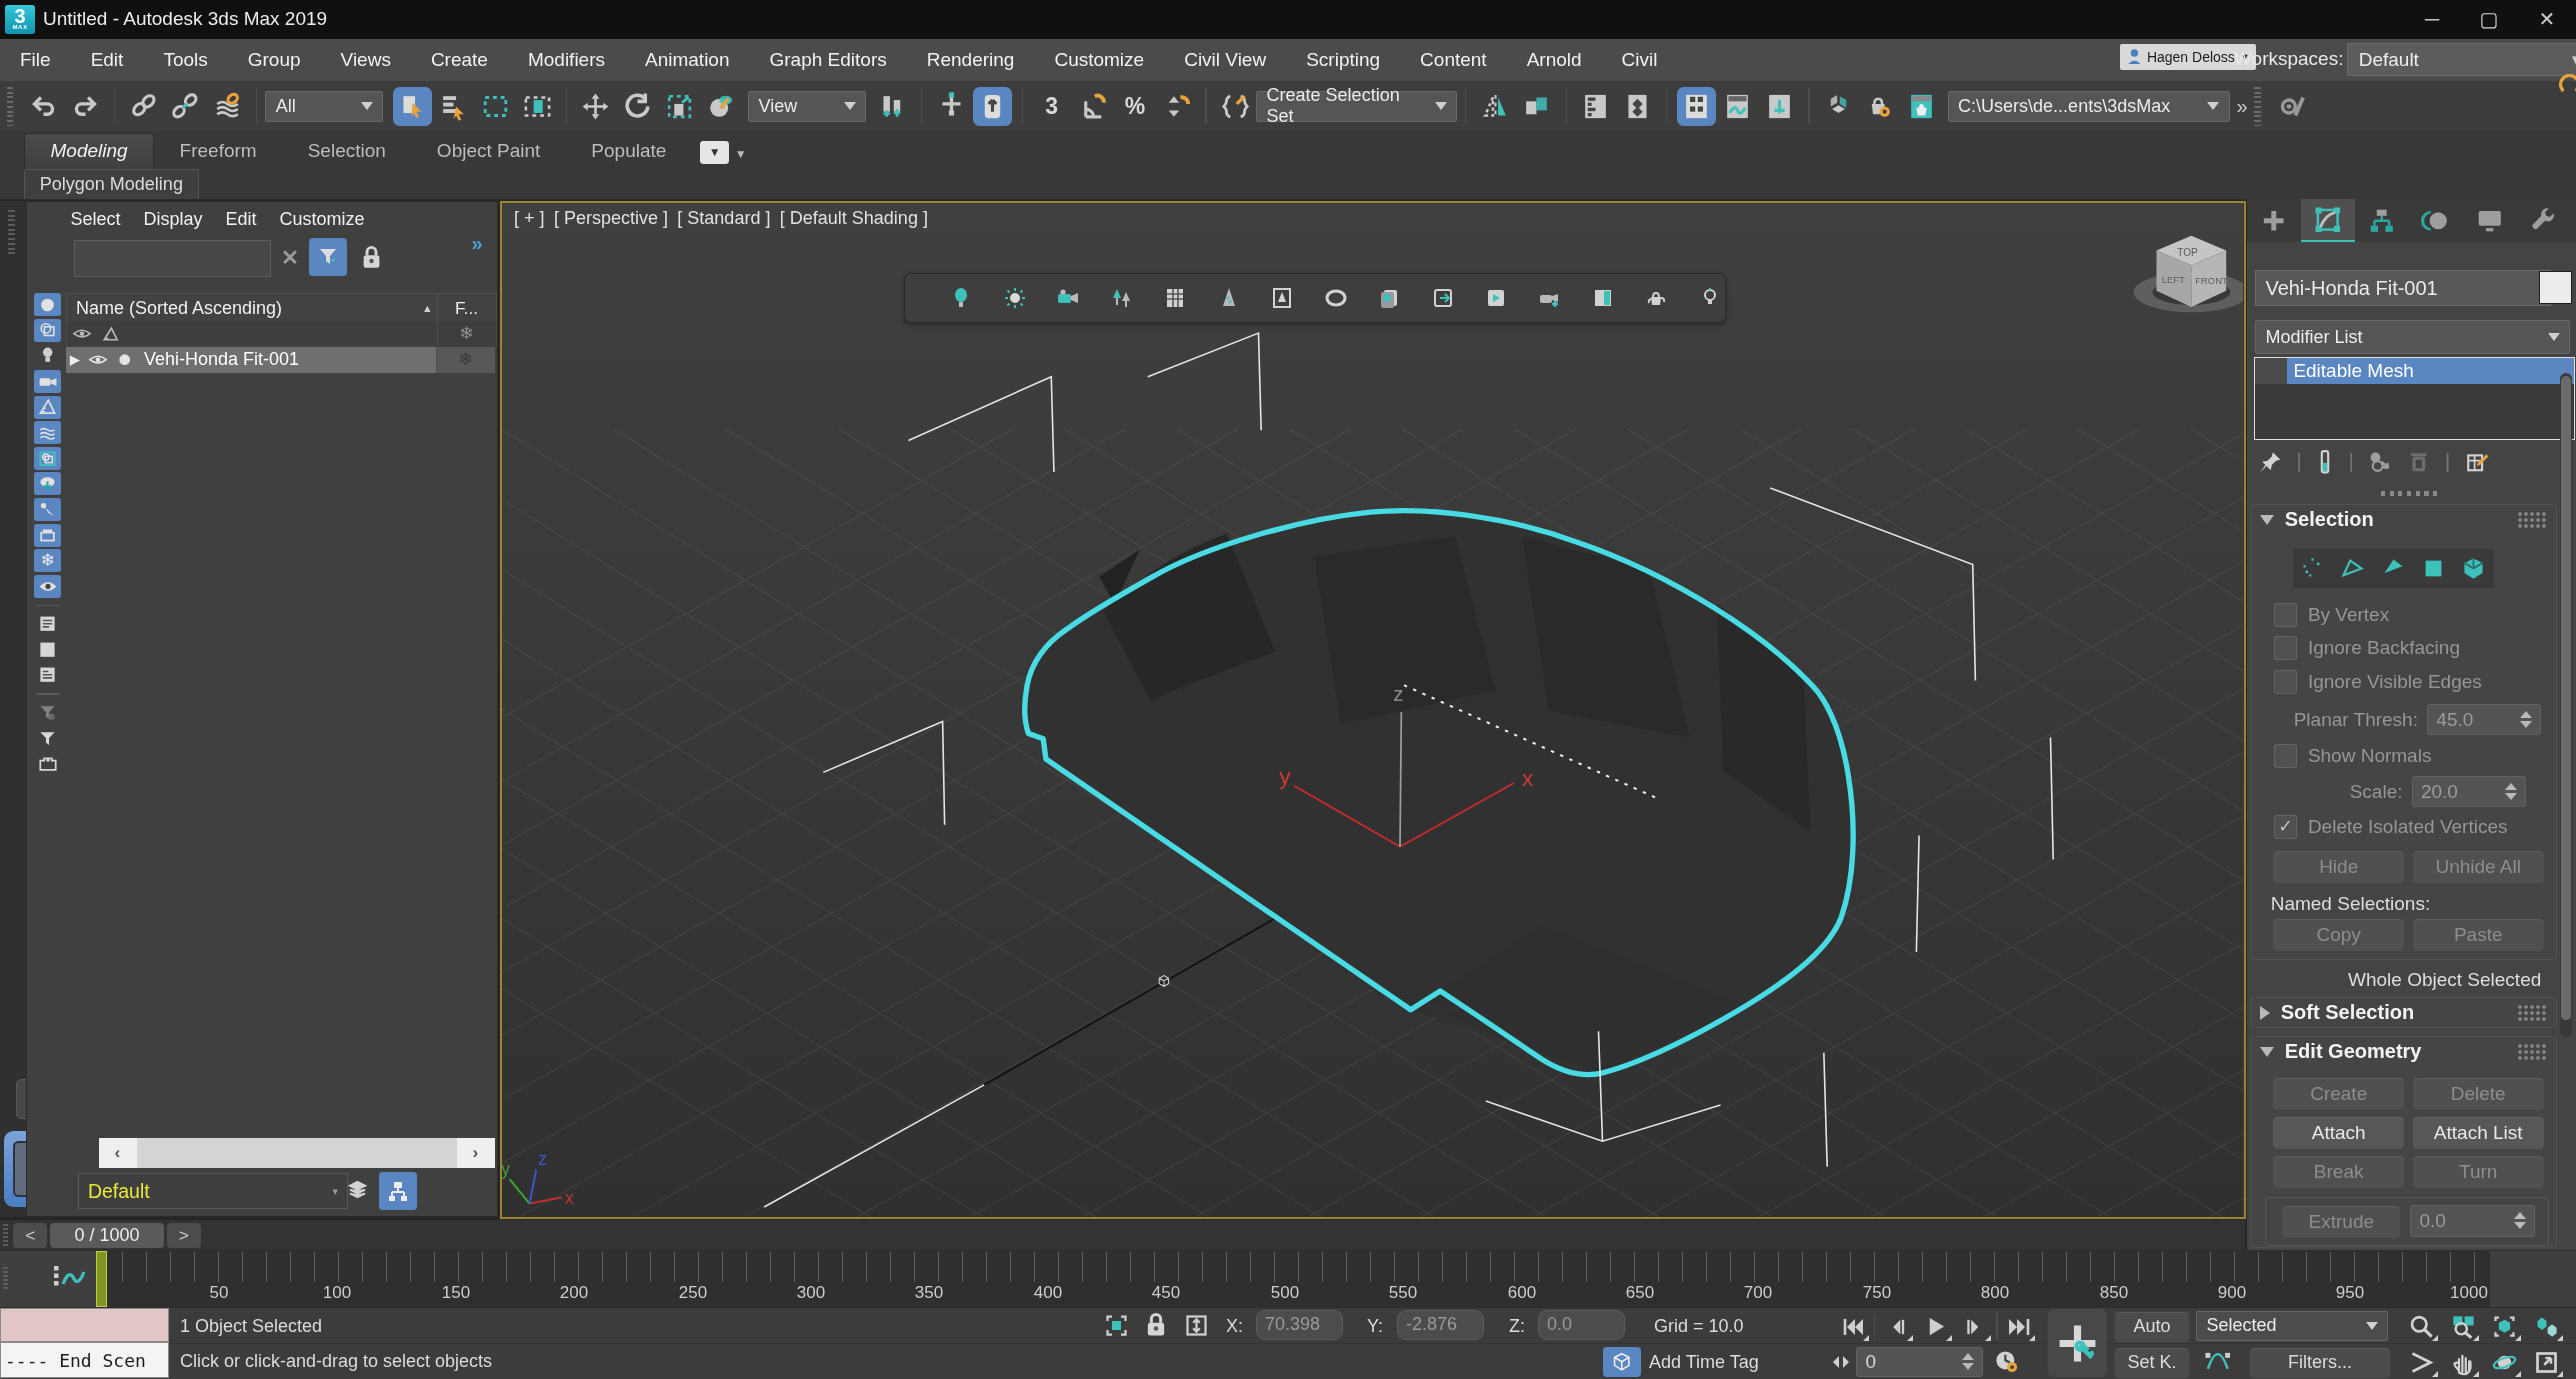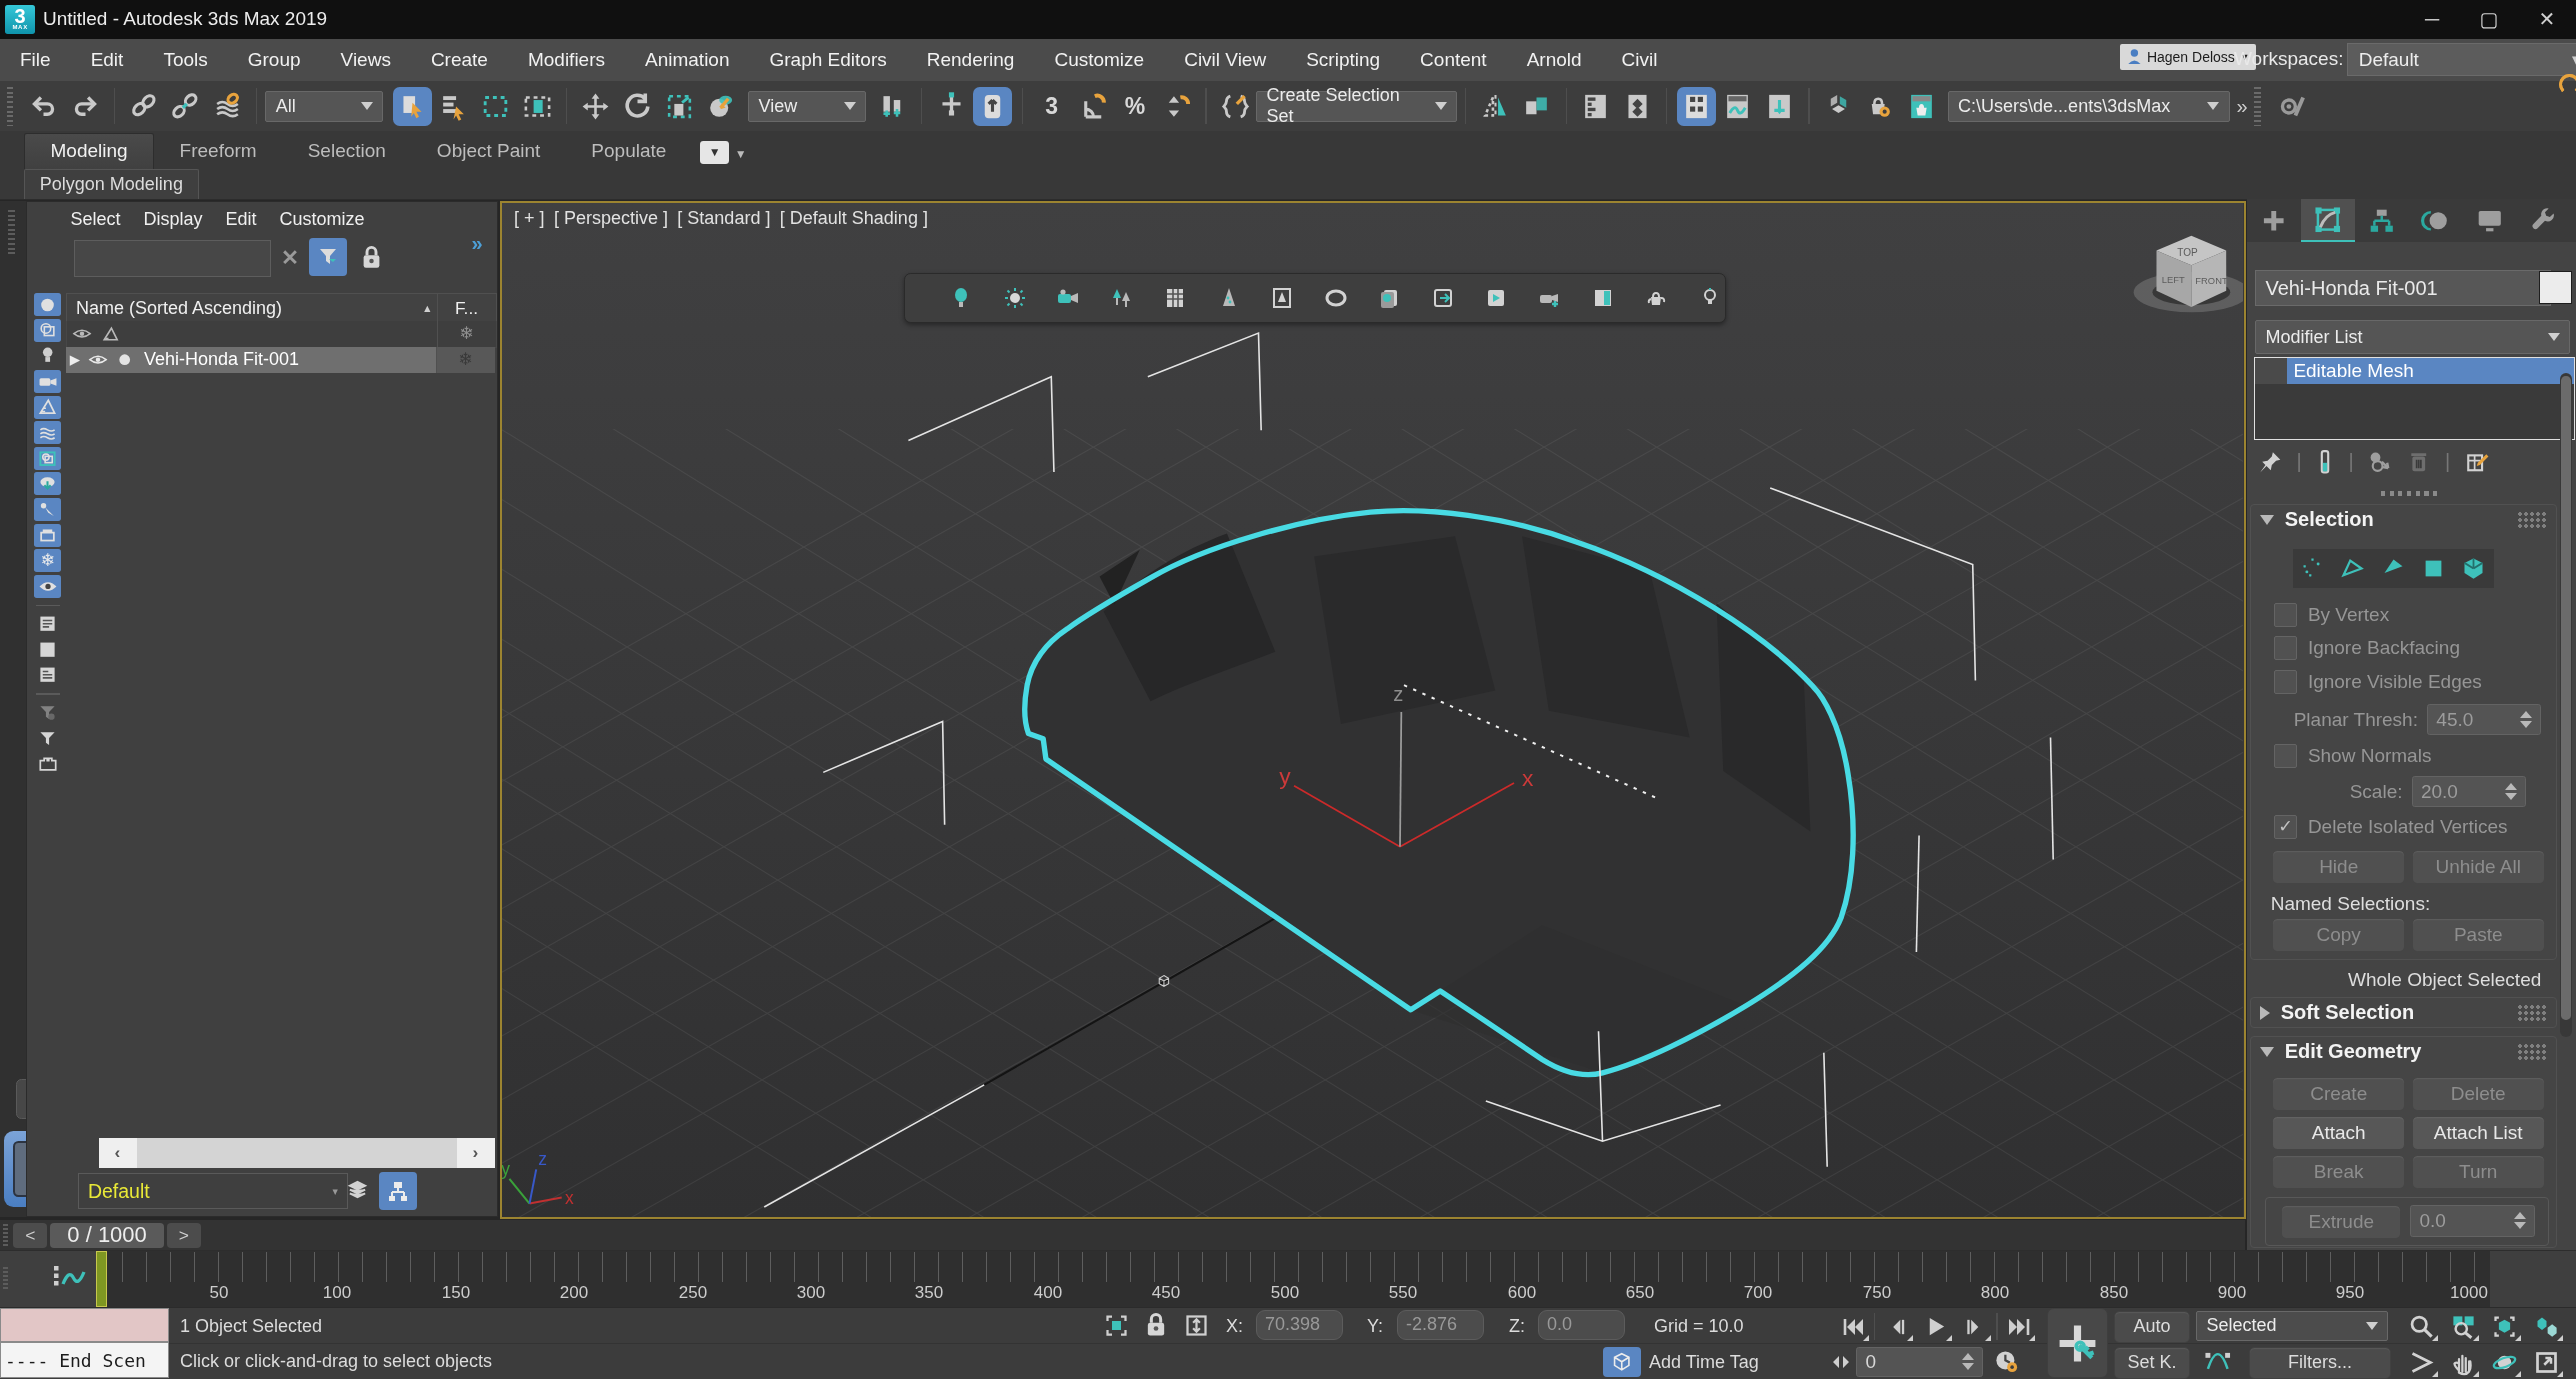--- a/index.html
+++ b/index.html
@@ -28,21 +28,21 @@
   .tbtn.active{background:#5a86c2;}
   .tbtn svg{width:31px;height:31px;}
   .sepv{width:1.3px;height:36px;background:#4e4e4e;margin:0 8px;flex:0 0 auto;}
   .dd{background:#555;border:0.7px solid #686868;border-radius:2px;color:#ececec;font-size:18px;display:flex;align-items:center;justify-content:space-between;padding:0 9.4px;height:31px;box-sizing:border-box;flex:0 0 auto;}
   .dd .arr{width:0;height:0;border-left:6.7px solid transparent;border-right:6.7px solid transparent;border-top:8.7px solid #cfcfcf;margin-left:9.4px;}
   .snaptxt{font-size:23px;font-weight:bold;color:#d8d8d8;position:relative;}
   .snaparc{position:absolute;right:-4px;top:-6.7px;width:14.8px;height:14.8px;border:3.4px solid #e8a33d;border-bottom-color:transparent;border-radius:50%;}
   
   #ribbon-tabs{left:0;top:131px;width:2576px;height:38px;background:#383838;display:flex;align-items:flex-end;padding-left:24px;box-sizing:border-box;}
   .rtab{font-size:19px;color:#bdbdbd;padding:6.7px 25.5px;}
-  .rtab.active{background:linear-gradient(180deg,#4a4a4a,#404040);color:#f2f2f2;border:0.7px solid #2d2d2d;border-bottom:none;border-radius:2.7px 2.7px 0 0;}
+  .rtab.active{background:linear-gradient(180deg,#4a4a4a,#404040);color:#f2f2f2;border:0.7px solid #2d2d2d;border-bottom:none;border-radius:2.7px 2.7px 0 0;font-style:italic;}
   #ribbon-panelrow{left:0;top:169px;width:2576px;height:31px;background:#383838;border-bottom:0.7px solid #2c2c2c;display:flex;align-items:center;padding-left:24px;box-sizing:border-box;}
   #polygon-modeling-tab{background:#3f3f3f;border:0.7px solid #555;border-bottom:none;color:#dcdcdc;font-size:18px;padding:4px 14.8px;border-radius:2px 2px 0 0;}
   
   #explorer{left:25.5px;top:201px;width:472px;height:1016px;background:#404040;border:0.7px solid #2b2b2b;box-sizing:border-box;}
   .exp-menu{font-size:18px;color:#f0f0f0;margin-right:23px;}
   #exp-search{left:47px;top:38px;width:195px;height:35px;background:#474747;border:0.7px solid #5d5d5d;}
   .stripbtn{width:27px;height:23px;border-radius:2.7px;margin:1.3px 0;}
   .stripbtn.on{background:#5a86c2;}
   #exp-table-header{background:#424242;border:0.7px solid #505050;color:#f0f0f0;font-size:18px;}
   .exp-row{height:25.5px;display:flex;align-items:center;font-size:18px;}
@@ -72,21 +72,21 @@
   .btn.en{color:#e8e8e8;background:#575757;}
   .spin{background:#545454;border:0.7px solid #636363;border-radius:2.7px;color:#9c9c9c;font-size:19px;display:flex;align-items:center;padding:0 8px;justify-content:space-between;box-sizing:border-box;}
   .spin .arrs{display:flex;flex-direction:column;gap:2.7px;}
   .spin .arrs i{width:0;height:0;border-left:6px solid transparent;border-right:6px solid transparent;display:block;}
   .spin .arrs i.u{border-bottom:7.4px solid #b9b9b9;}
   .spin .arrs i.d{border-top:7.4px solid #b9b9b9;}
   
   #sliderrow{left:0;top:1220px;width:2245px;height:31px;background:#333;}
   #framecounter{left:13.4px;top:2.7px;height:25.5px;display:flex;gap:2.7px;}
   #framecounter .fbtn{width:34px;height:25.5px;background:#4c4c4c;border-radius:4px;color:#d0d0d0;font-size:17.4px;}
-  #framecounter .fval{width:114px;height:25.5px;background:#5a5a5a;border-radius:4px;color:#eee;font-size:22px;}
+  #framecounter .fval{width:114px;height:25.5px;background:#5a5a5a;border-radius:4px;color:#eee;font-size:18px;}
   #rulerrow{left:0;top:1250px;width:2576px;height:56px;background:#3f3f3f;border-top:0.7px solid #2d2d2d;}
   #ruler-band{left:98px;top:0;width:2392px;height:56px;background:#2f2f2f;}
   #ruler-ticks{left:0;top:1.3px;width:2392px;height:29.5px;background:repeating-linear-gradient(90deg,#5e5e5e 0 1.3px,transparent 1.3px 24px);}
   .tick-label{position:absolute;top:32px;transform:translateX(-50%);font-size:17px;color:#cdcdcd;}
   #frame-marker{left:96px;top:0;width:10.7px;height:56px;background:#7f9722;border:1.3px solid #c8c84e;box-sizing:border-box;}
   
   #statusrow1{left:0;top:1307px;width:2576px;height:36px;background:#3c3c3c;border-top:0.7px solid #2b2b2b;}
   #statusrow2{left:0;top:1343px;width:2576px;height:36px;background:#3c3c3c;border-top:0.7px solid #333;}
   #listener-pink{left:0;top:1308px;width:169px;height:34px;background:#e2c6c6;border:0.7px solid #8a8a8a;box-sizing:border-box;}
   #listener-white{left:0;top:1342px;width:169px;height:36px;background:#f4f4f4;border:0.7px solid #8a8a8a;box-sizing:border-box;color:#1c1c1c;font-family:"DejaVu Sans Mono",monospace;font-size:18px;display:flex;align-items:center;padding-left:4px;}

